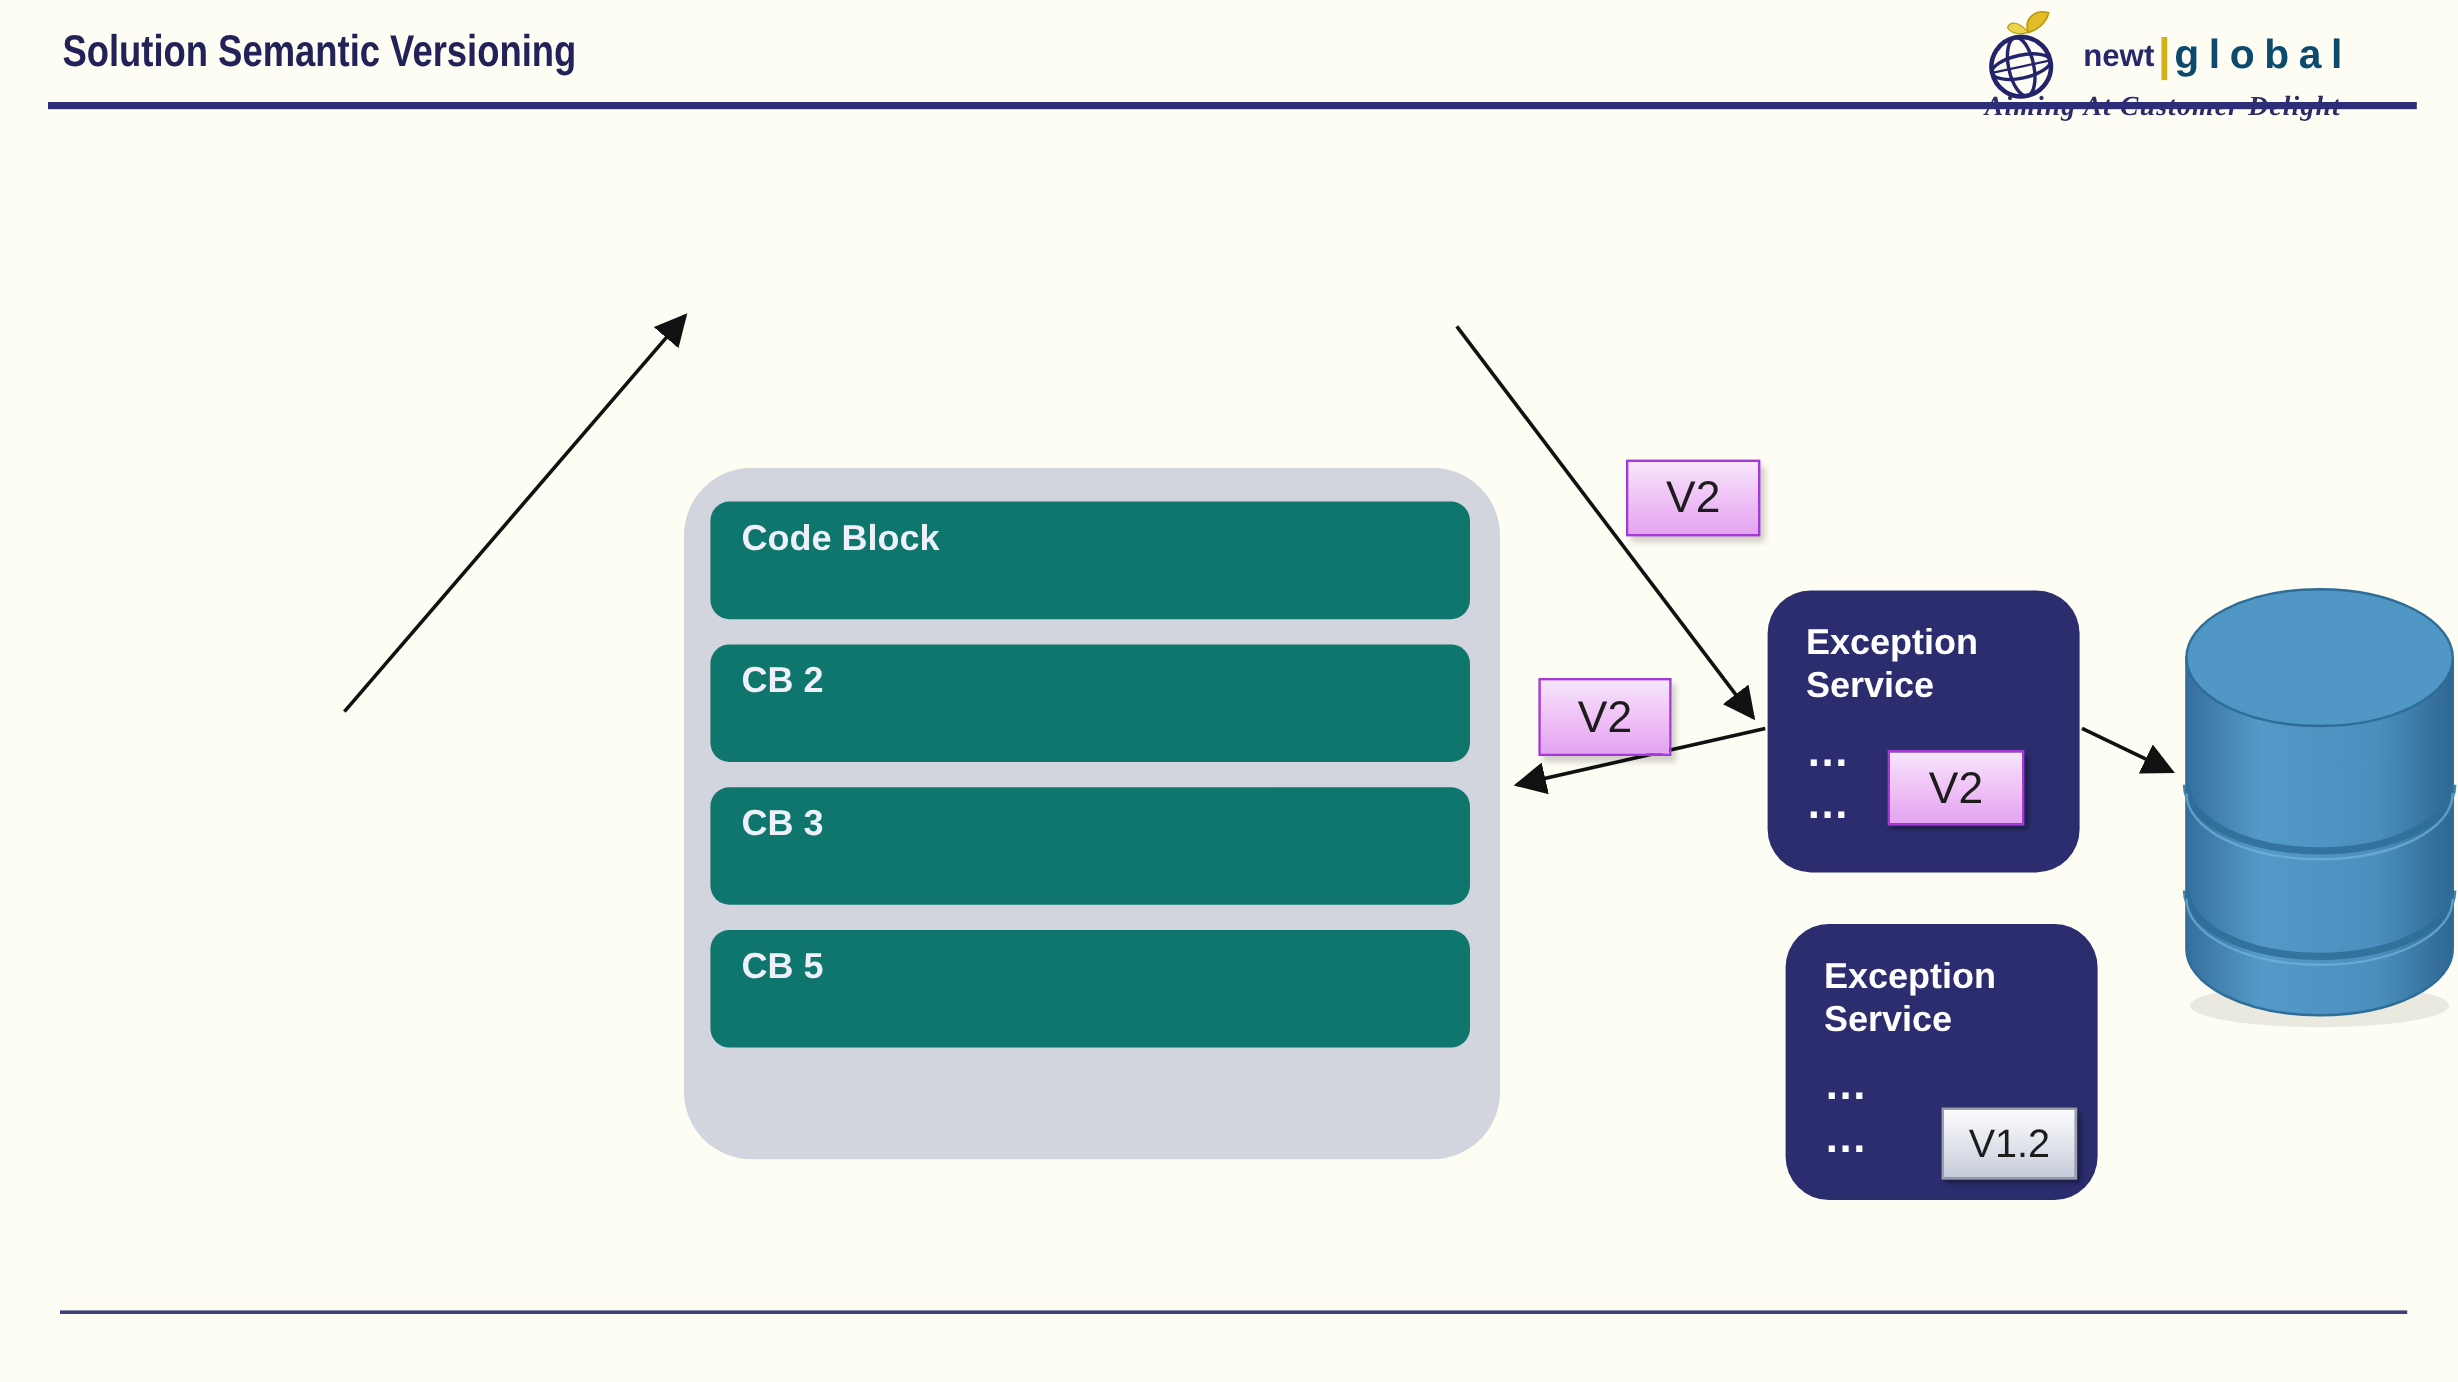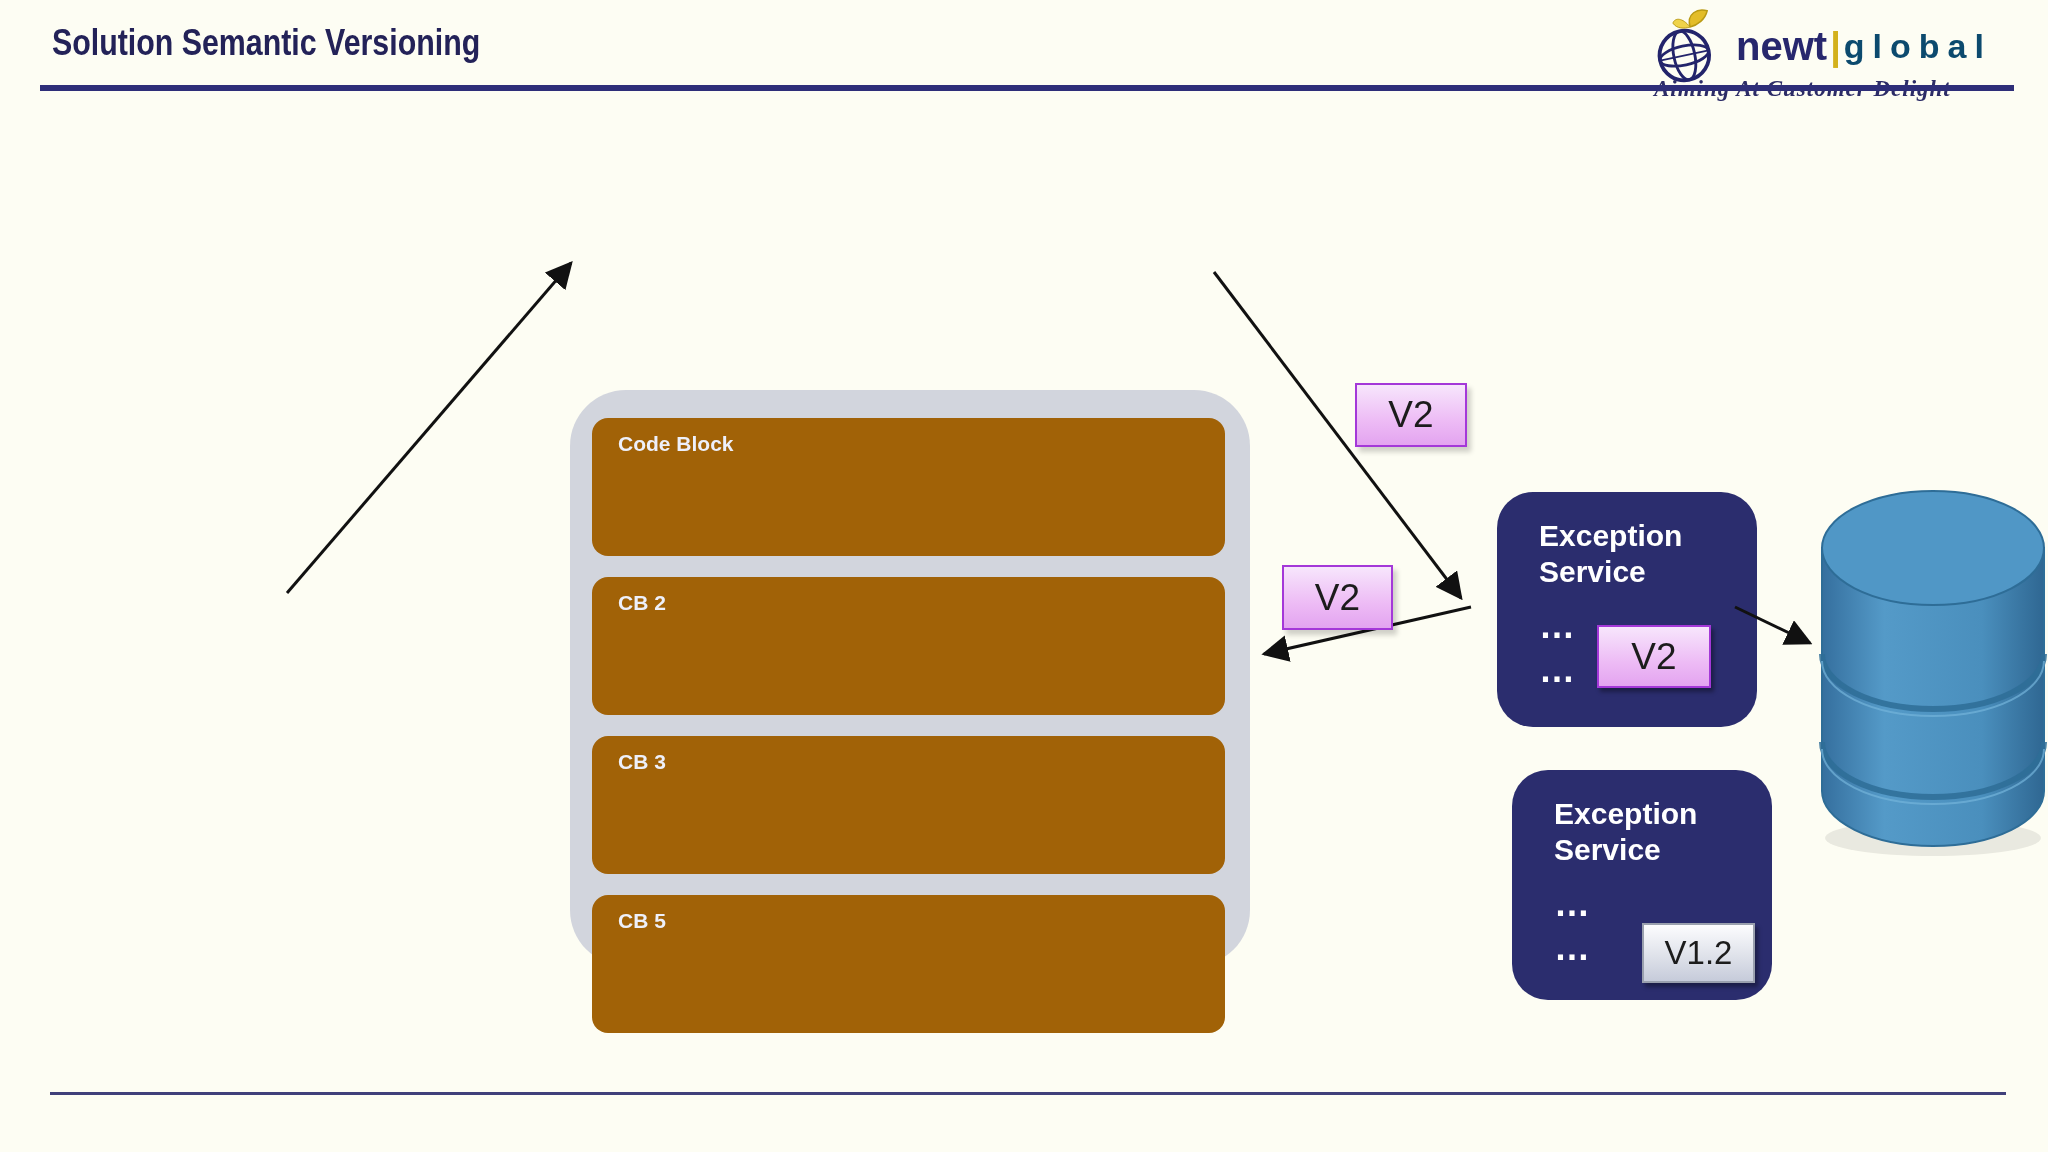--- a/index.html
+++ b/index.html
@@ -19,21 +19,21 @@
   }
   .rule-top{
     position:absolute;left:40px;top:85px;width:1974px;height:6px;
     background:#2e2e78;
   }
   .logo{
     position:absolute;left:1648px;top:6px;width:360px;
   }
   .logo-row{display:flex;align-items:center;}
   .globe{width:86px;height:80px;flex:none;}
-  .brand-first{font-size:40px;font-weight:bold;color:#27276d;margin-left:2px;}
+  .brand-first{font-size:26px;font-weight:bold;color:#27276d;margin-left:2px;}
   .brand-div{font-size:38px;font-weight:bold;color:#d3b11c;margin:0 3px;}
   .brand-second{font-size:34px;font-weight:bold;color:#0c4a6e;letter-spacing:8px;}
   .tagline{
     font-family:"Liberation Serif", serif;font-style:italic;font-weight:bold;
     font-size:23px;color:#2c2c66;margin-top:-10px;margin-left:6px;letter-spacing:1px;
   }
   
   .app-node{
     position:absolute;left:100px;top:560px;width:212px;height:204px;
     border:5px solid #283070;border-radius:50%;background:#fdfdfa;
@@ -49,28 +49,28 @@
     color:#eef0fa;font-weight:bold;z-index:3;box-sizing:border-box;
   }
   .exc-box{left:585px;top:205px;width:630px;height:113px;padding:16px 0 0 30px;font-size:31px;}
   .cb-group{
     position:absolute;left:570px;top:390px;width:680px;height:576px;
     background:#d2d5dd;border-radius:56px;box-sizing:border-box;
     padding:28px 25px 0 22px;display:flex;flex-direction:column;gap:21px;
     z-index:2;
   }
   .cb{
-    flex:none;height:138px;background:#a16207;border-radius:16px;
-    color:#eef0fa;font-weight:bold;font-size:21px;
+    flex:none;height:98px;background:#0f766e;border-radius:16px;
+    color:#eef0fa;font-weight:bold;font-size:30px;
     padding:14px 0 0 26px;box-sizing:border-box;
   }
   
   .svc{
     position:absolute;background:#2b2d6e;border-radius:36px;
-    box-sizing:border-box;padding:26px 20px 0 42px;z-index:4;margin-left:24px;
+    box-sizing:border-box;padding:26px 20px 0 32px;z-index:4;
   }
   .svc-name{color:#ffffff;font-weight:bold;font-size:30px;line-height:36px;width:180px;}
   .svc-dots{margin-top:14px;}
   .svc-dots span{
     display:block;color:#ffffff;font-weight:bold;font-size:36px;
     line-height:44px;letter-spacing:4px;
   }
   
   .tag{
     position:absolute;display:flex;align-items:center;justify-content:center;

